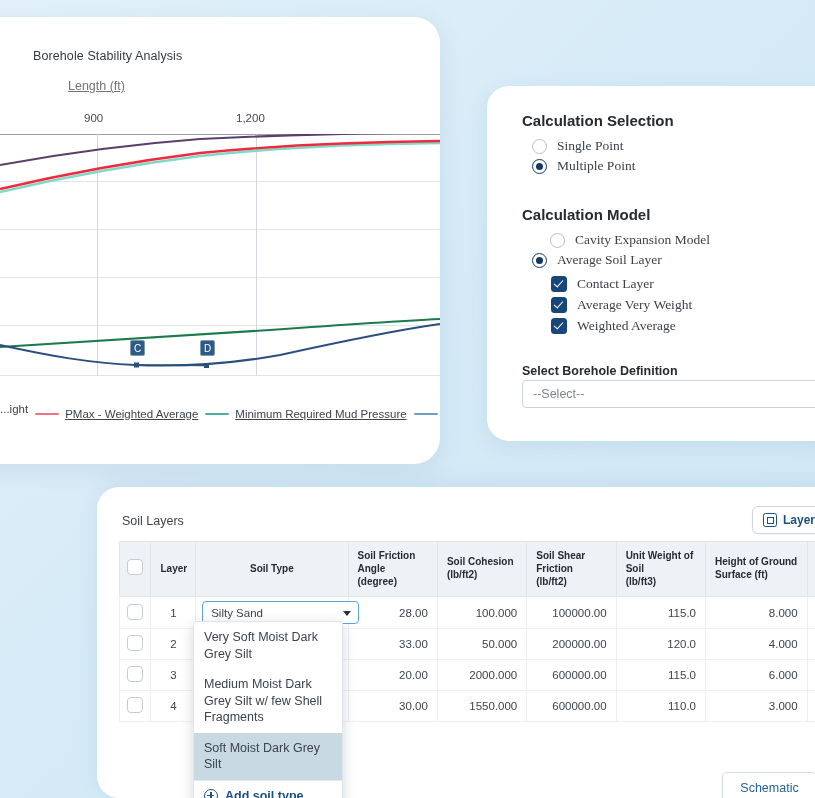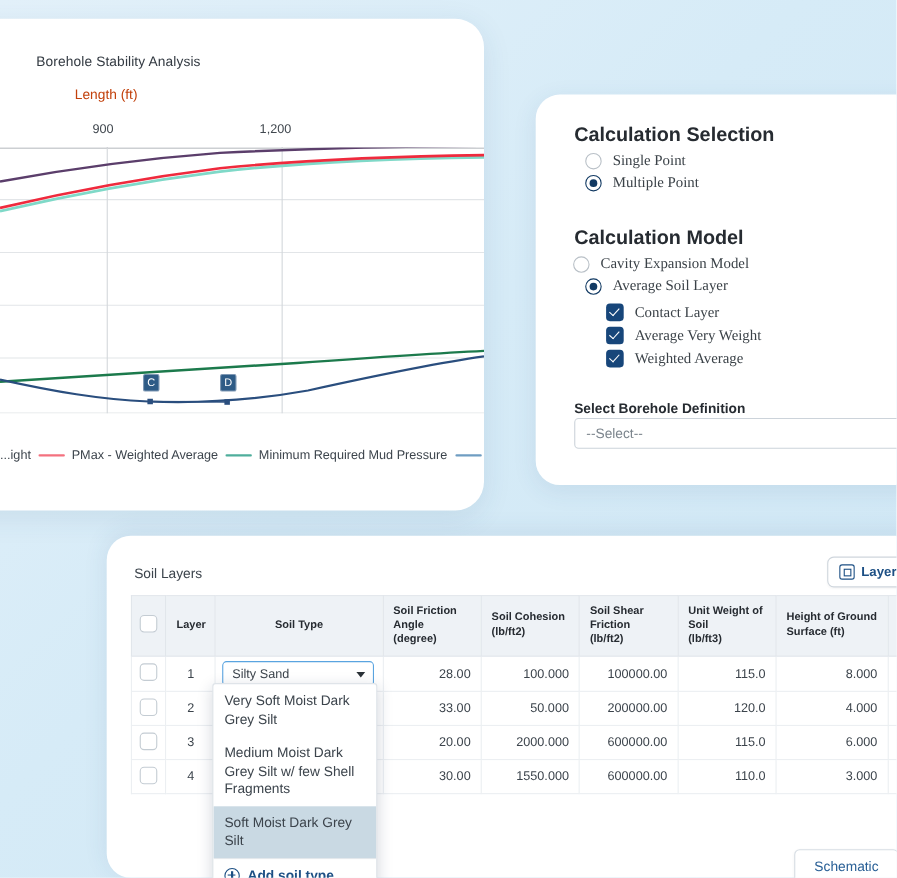--- a/index.html
+++ b/index.html
@@ -22,55 +22,55 @@
     border-radius: 26px;
     box-shadow: 0 6px 26px rgba(40,80,120,0.10);
     overflow: hidden;
   }
   #chart-title {
     position: absolute; left: 393px; top: 32px;
     font-size: 12.5px; color: #333a42; letter-spacing: .1px;
   }
   #chart-axis-label {
     position: absolute; left: 428px; top: 62px;
-    font-size: 12.5px; color: #c2410c;
+    font-size: 12.5px; color: #737373; text-decoration: underline;
   }
   .x-tick-label {
     position: absolute; font-size: 11.5px; color: #41484f;
   }
   #plot-area {
     position: absolute;
     left: 360px; top: 117px;
     width: 440px; height: 242px;
   }
   #plot-svg { display: block; }
   .legend-row {
     position: absolute; left: 360px; top: 386px;
     width: 440px; height: 22px;
-    display: flex; align-items: center; gap: 7px;
+    display: flex; gap: 7px;
     font-size: 11.5px; color: #3c444c;
     white-space: nowrap;
   }
-  .legend-item { display: flex; align-items: center; gap: 6px; }
+  .legend-item { display: flex; align-items: center; gap: 6px; text-decoration: underline; }
   .legend-swatch { display: block; width: 24px; height: 2.6px; border-radius: 2px; }
   .legend-text { font-size: 11.5px; color: #3c444c; }
 
   
   #calc-panel {
     position: absolute;
     left: 487px; top: 86px;
     width: 430px; height: 355px;
     background: #ffffff;
     border-radius: 22px;
     box-shadow: 0 5px 22px rgba(40,80,120,0.09);
     overflow: hidden;
   }
   .panel-heading {
     position: absolute;
-    font-size: 18px; font-weight: bold; color: #262b31;
+    font-size: 15px; font-weight: bold; color: #262b31;
   }
   .opt-row {
     position: absolute;
     display: flex; align-items: center; gap: 10px;
   }
   .radio {
     width: 15px; height: 15px; border-radius: 50%;
     border: 1.4px solid #b9c0c7; background: #fff;
     flex: none; position: relative;
   }
@@ -174,21 +174,21 @@
   #soil-table td.c-type  { padding: 4px 6px; }
   #soil-table td.c-num   { text-align: right; }
   .tbl-check {
     display: inline-block;
     width: 16px; height: 16px;
     border: 1.3px solid #c4ccd3; border-radius: 4px;
     background: #fff;
   }
   .type-select {
     position: relative;
-    height: 23px; width: 138px;
+    height: 23px; width: 157px;
     border: 1.4px solid #5aa4e0; border-radius: 4px;
     background: #fff;
     display: flex; align-items: center;
     padding: 0 8px;
     font-size: 11.5px; color: #3c444c;
   }
   .caret {
     position: absolute; right: 7px; top: 50%;
     margin-top: -2px;
     width: 0; height: 0;
@@ -323,21 +323,21 @@
     <span class="radio"></span>
     <span class="opt-label">Single Point</span>
   </div>
   <div class="opt-row" style="left:45px;top:72px;">
     <span class="radio checked"></span>
     <span class="opt-label">Multiple Point</span>
   </div>
 
   <div class="panel-heading" style="left:35px;top:120px;">Calculation Model</div>
 
-  <div class="opt-row" style="left:34px;top:146px;">
+  <div class="opt-row" style="left:63px;top:146px;">
     <span class="radio"></span>
     <span class="opt-label">Cavity Expansion Model</span>
   </div>
   <div class="opt-row" style="left:45px;top:166px;">
     <span class="radio checked"></span>
     <span class="opt-label">Average Soil Layer</span>
   </div>
 
   <div class="opt-row" style="left:64px;top:190px;">
     <span class="chk"></span>

